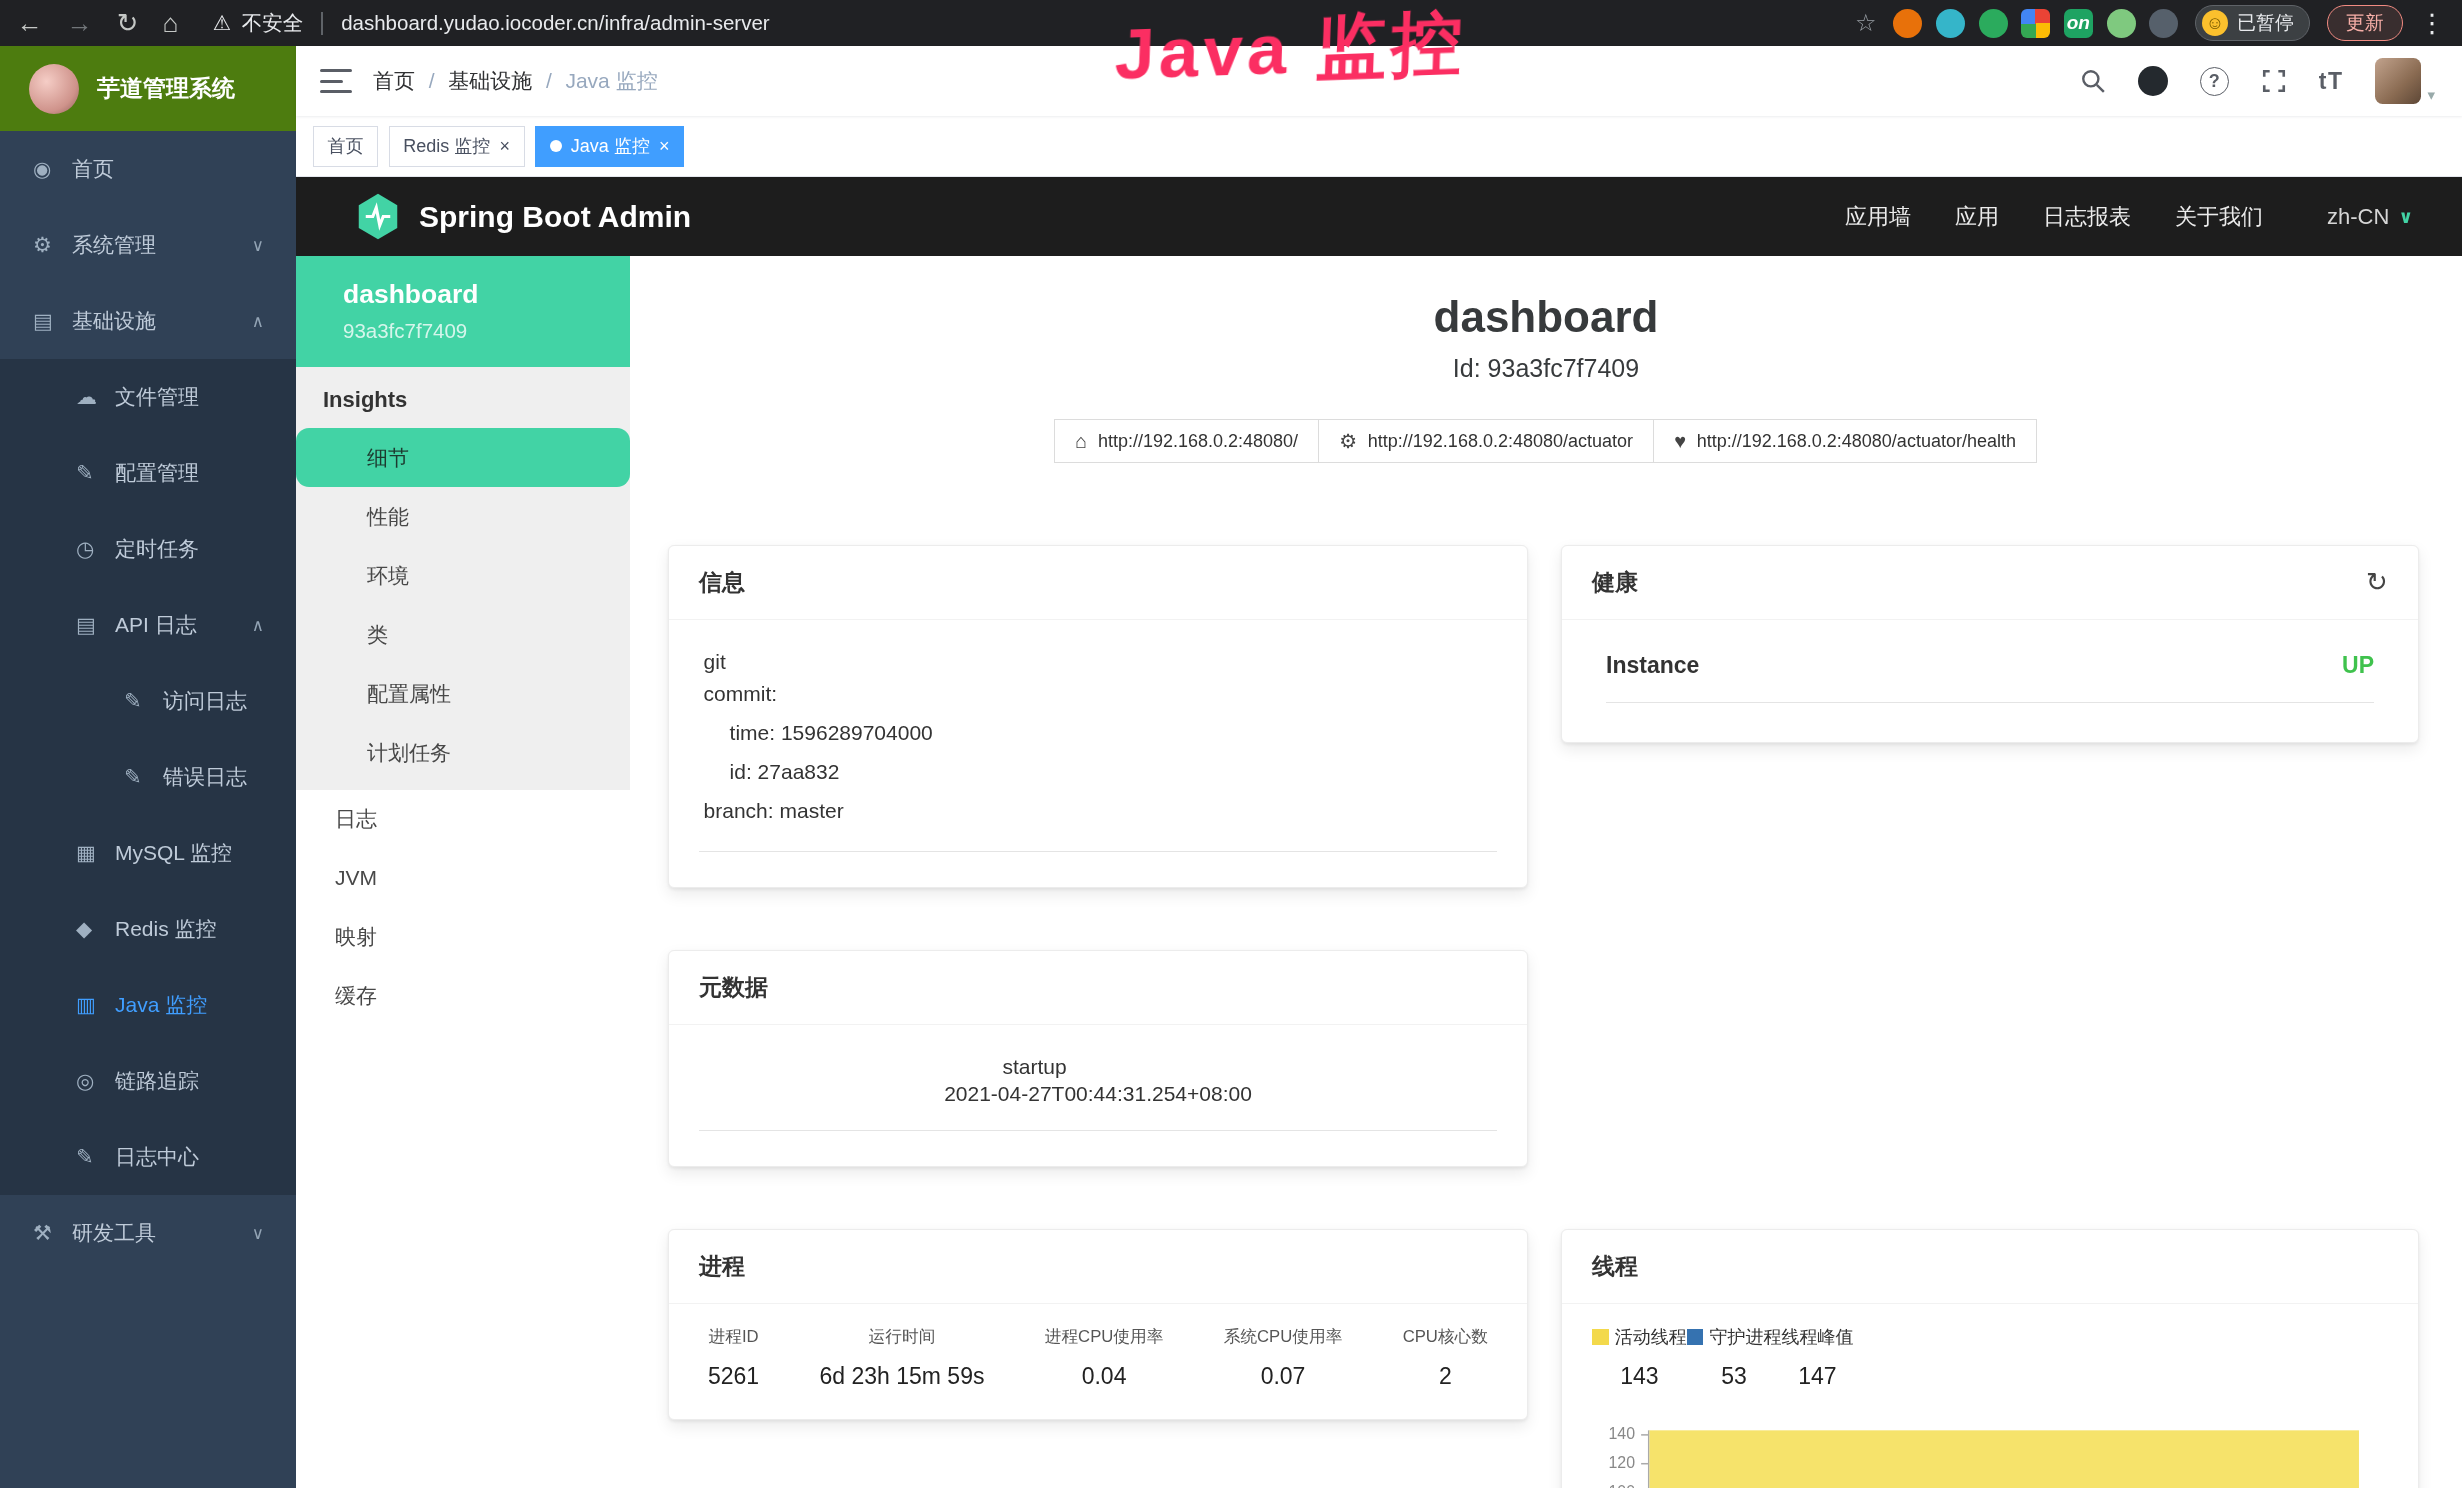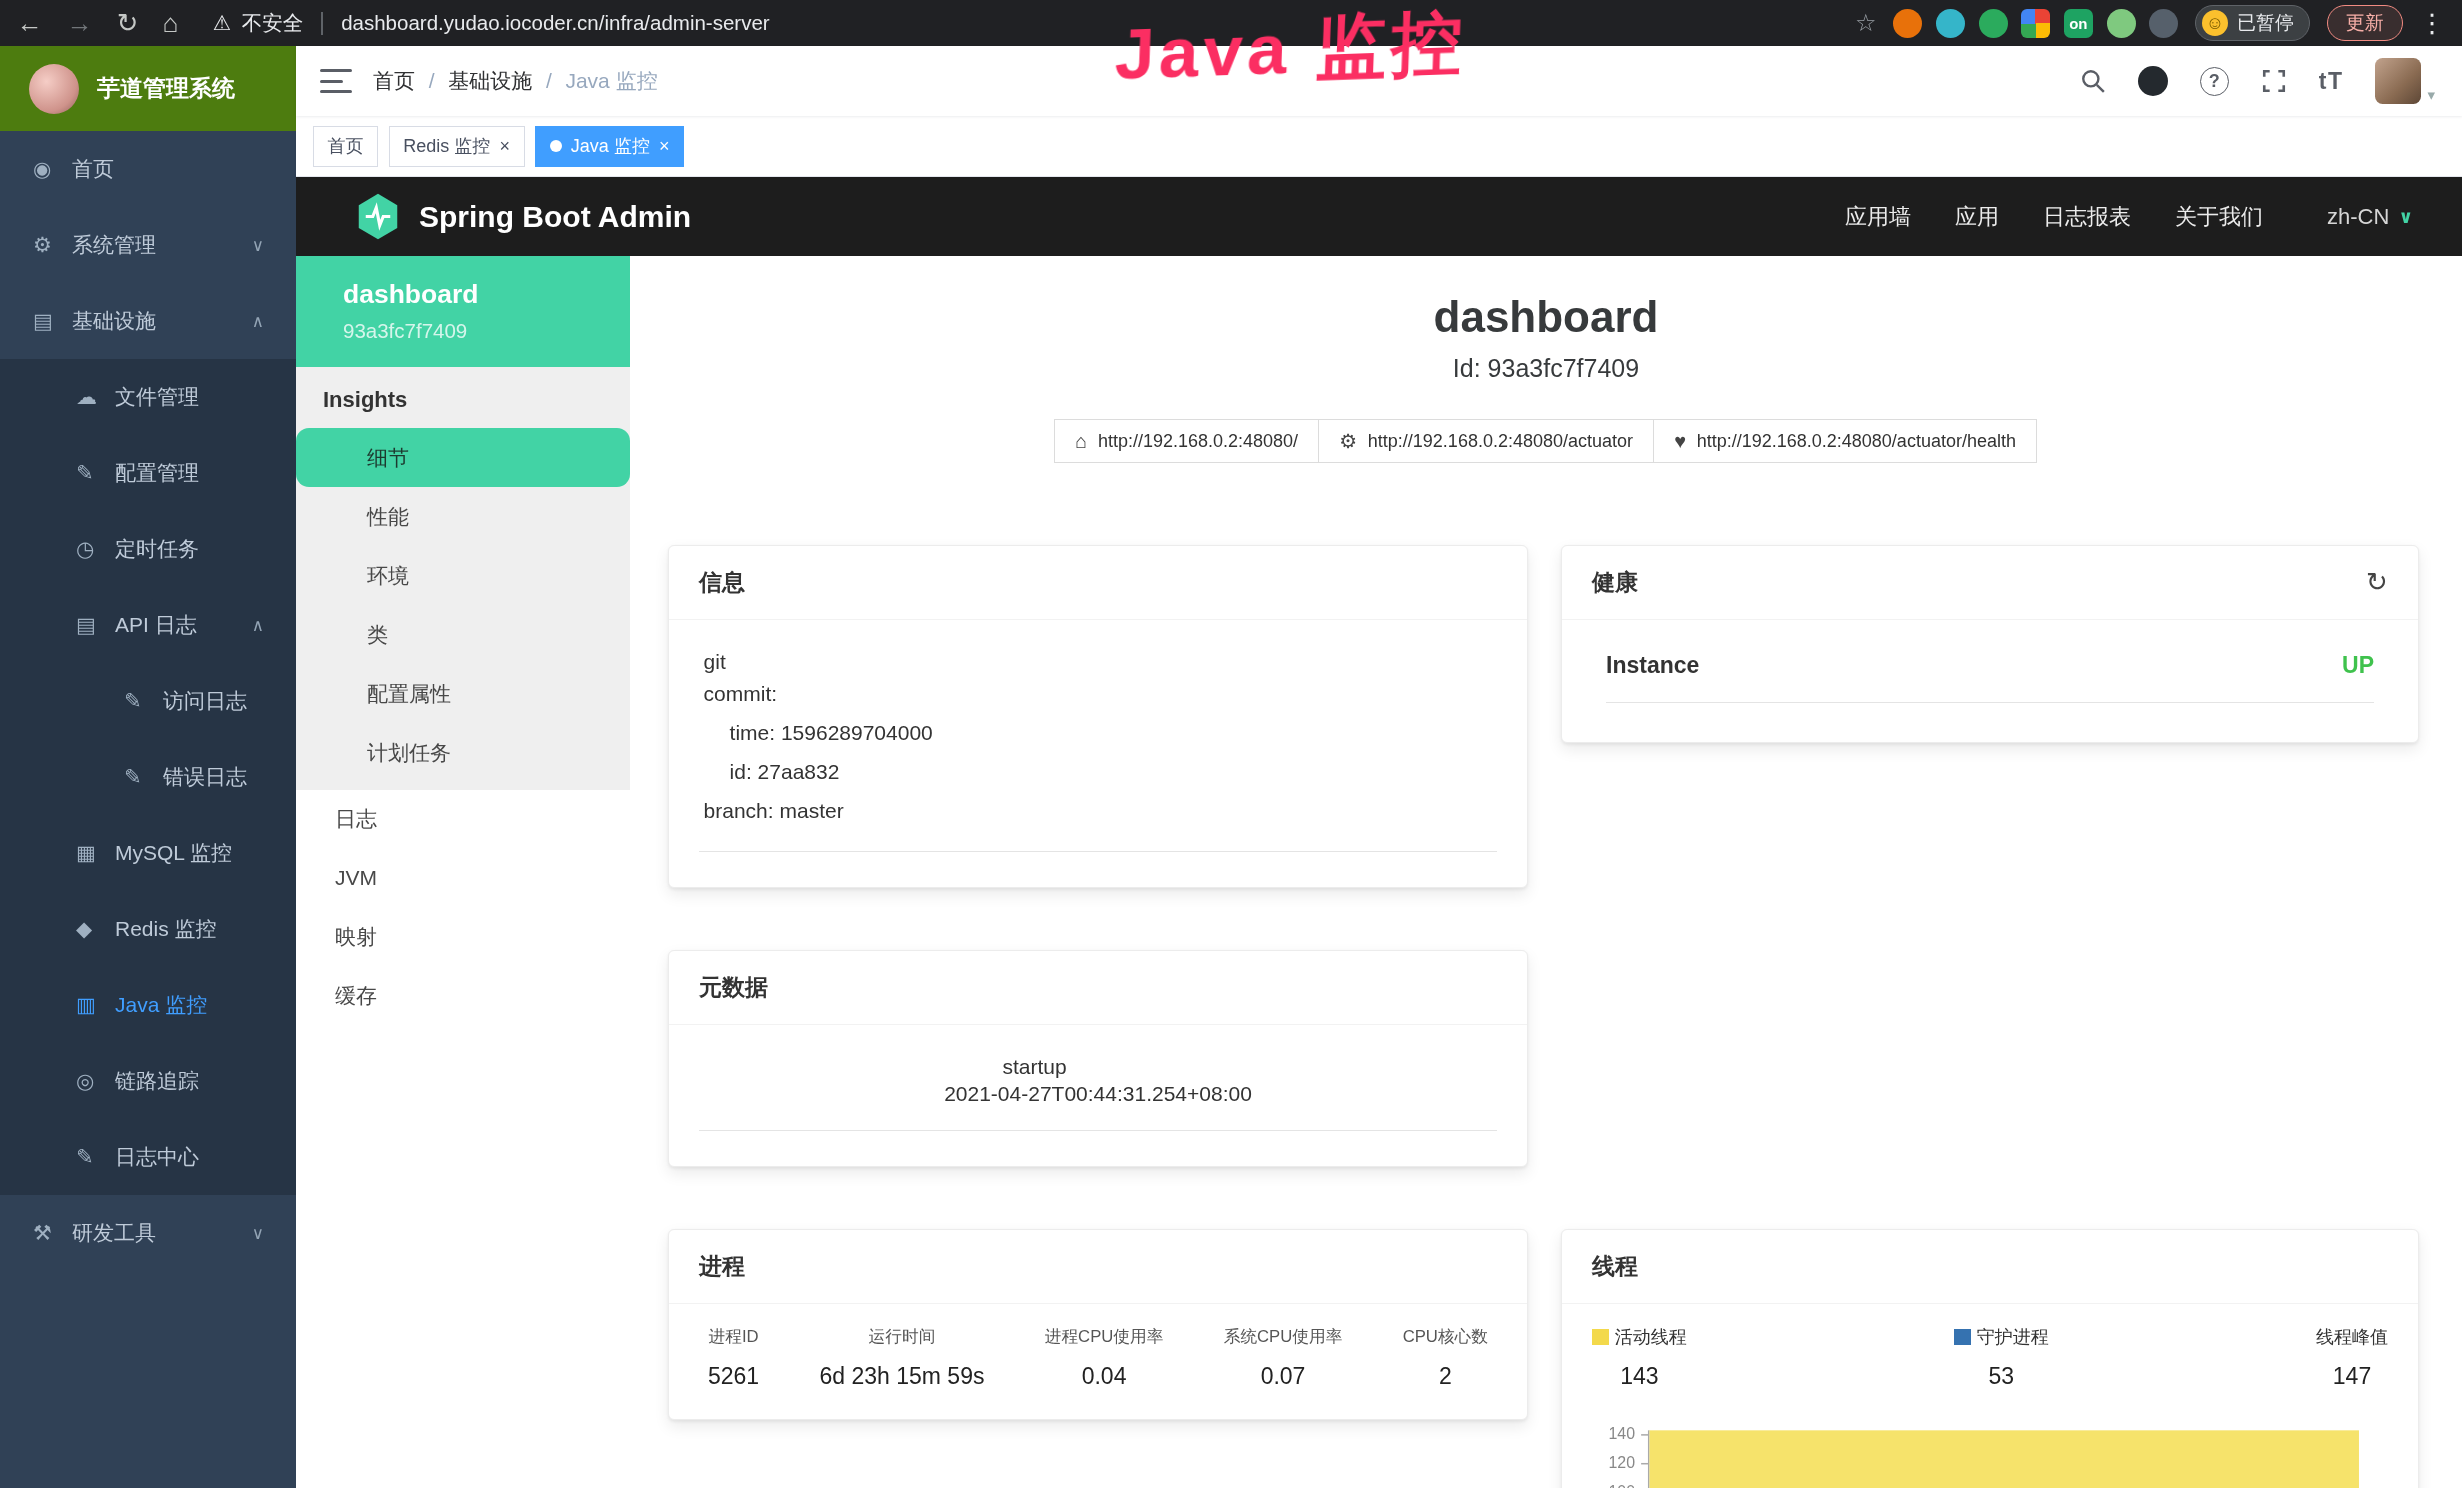--- a/index.html
+++ b/index.html
@@ -17,21 +17,21 @@
   .b-left { display:flex; align-items:center; gap:24px; flex:1; min-width:0; }
   .b-ico { font-size:26px; color:#c4c7c5; line-height:1; }
   .b-ico.dim { color:#72767a; }
   .url-box { display:flex; align-items:center; gap:10.6px; margin-left:10.6px; font-size:20.5px; }
   .warn-ico { font-size:20.5px; color:#e8eaed; }
   .url-div { width:1.5px; height:23px; background:#5f6368; margin:0 7.6px; }
   .url-text { color:#e8eaed; white-space:nowrap; }
   .b-right { display:flex; align-items:center; gap:16.7px; }
   .star { font-size:24px; color:#9aa0a6; }
   .ext { width:29px; height:29px; border-radius:50%; display:inline-flex; align-items:center;
-    justify-content:center; font-size:15px; color:#fff; font-weight:bold; }
+    justify-content:center; font-size:19px; color:#fff; font-weight:bold;font-style:italic; }
   .ext.rounded { border-radius:6.8px; }
   .ext.grid { background:conic-gradient(#ea4335 0 25%, #fbbc04 0 50%, #34a853 0 75%, #4285f4 0); border-radius:6px; }
   .paused-pill { display:flex; align-items:center; gap:9px; background:#3c4043;
     border:0.8px solid #5f6368; border-radius:21px; height:36px; padding:0 15px 0 6px; font-size:19px; }
   .smiley { width:26px; height:26px; border-radius:50%; background:#fbc02d; color:#7a5b00;
     display:flex; align-items:center; justify-content:center; font-size:18px; }
   .update-btn { height:36px; padding:0 18px; border:1.5px solid #f28b82; color:#f6aea7;
     border-radius:20px; font-size:19px; display:flex; align-items:center; background:rgba(242,139,130,.12); }
   .more-dots { font-size:26px; color:#e8eaed; }
 
@@ -128,21 +128,21 @@
   .kv-val { flex:1; font-size:21px; color:#333; line-height:39px; }
   .info-line.ind { padding-left:26px; }
   .health-body { padding:32px 44px 39px; }
   .health-row { display:flex; justify-content:space-between; align-items:center;
     border-bottom:1.5px solid #e4e4e4; padding-bottom:23px; }
   .health-label { font-size:23px; font-weight:bold; color:#333; }
   .health-value { font-size:23px; font-weight:bold; }
   .process-cols { display:flex; justify-content:space-between; padding:21px 39px 29px; }
   .p-label { font-size:16.7px; color:#555; text-align:center; }
   .p-value { font-size:23px; color:#222; text-align:center; margin-top:15px; }
-  .thread-legend { display:flex; justify-content:space-between; padding:21px 30px 6px; }
+  .thread-legend { display:flex; justify-content:flex-start; padding:21px 30px 6px; }
   .t-label { display:flex; align-items:center; justify-content:center; gap:6px; font-size:18px; color:#333; }
   .t-sq { width:16.7px; height:16.7px; display:inline-block; }
   .t-value { font-size:23px; color:#222; text-align:center; margin-top:13.7px; }
   .thread-chart-wrap { padding:16.7px 26px 0; }
   .tick { font-size:21px; fill:#888; }
   .axis-line { stroke:#aaa; stroke-width:2; }
 </style>
 </head>
 <body>
 

